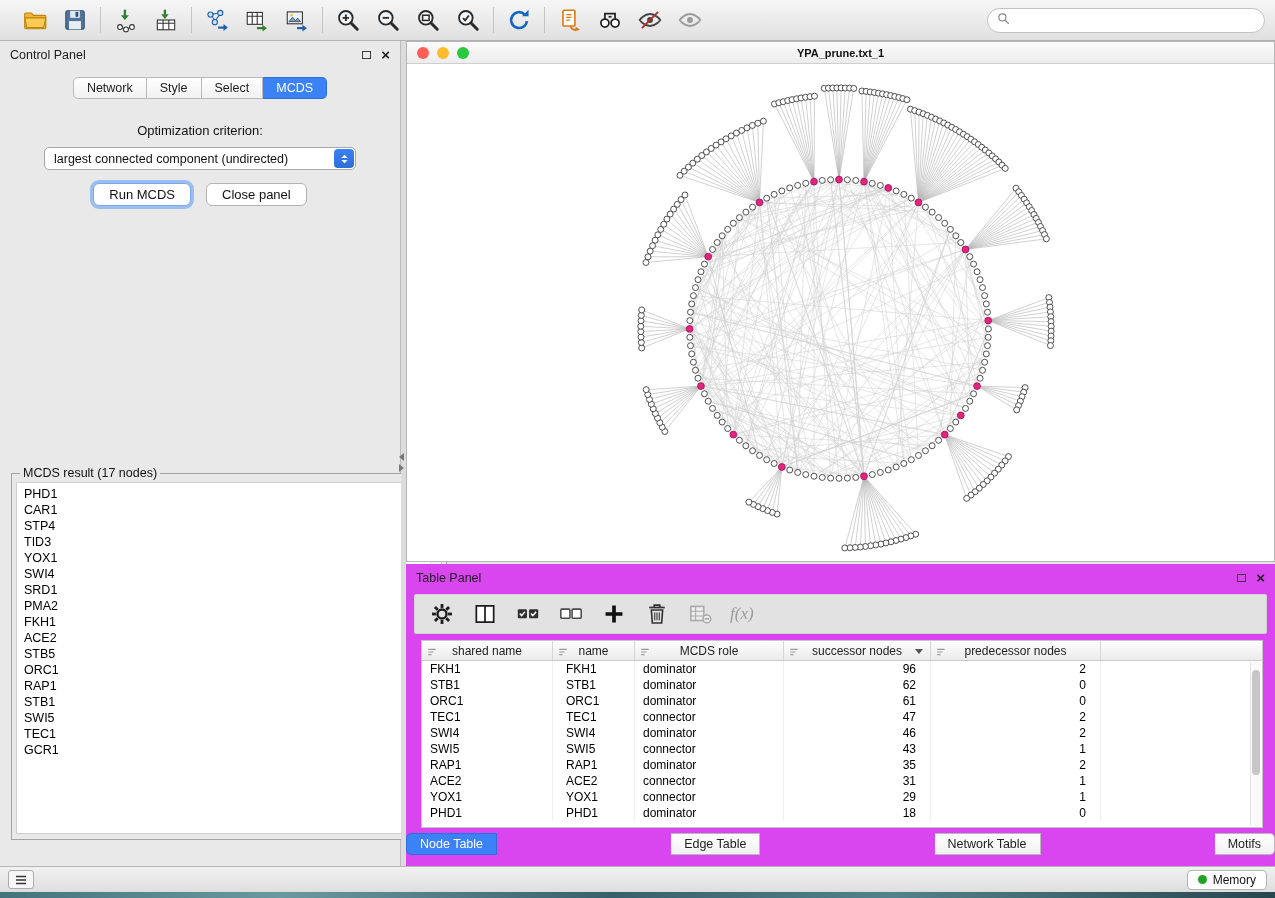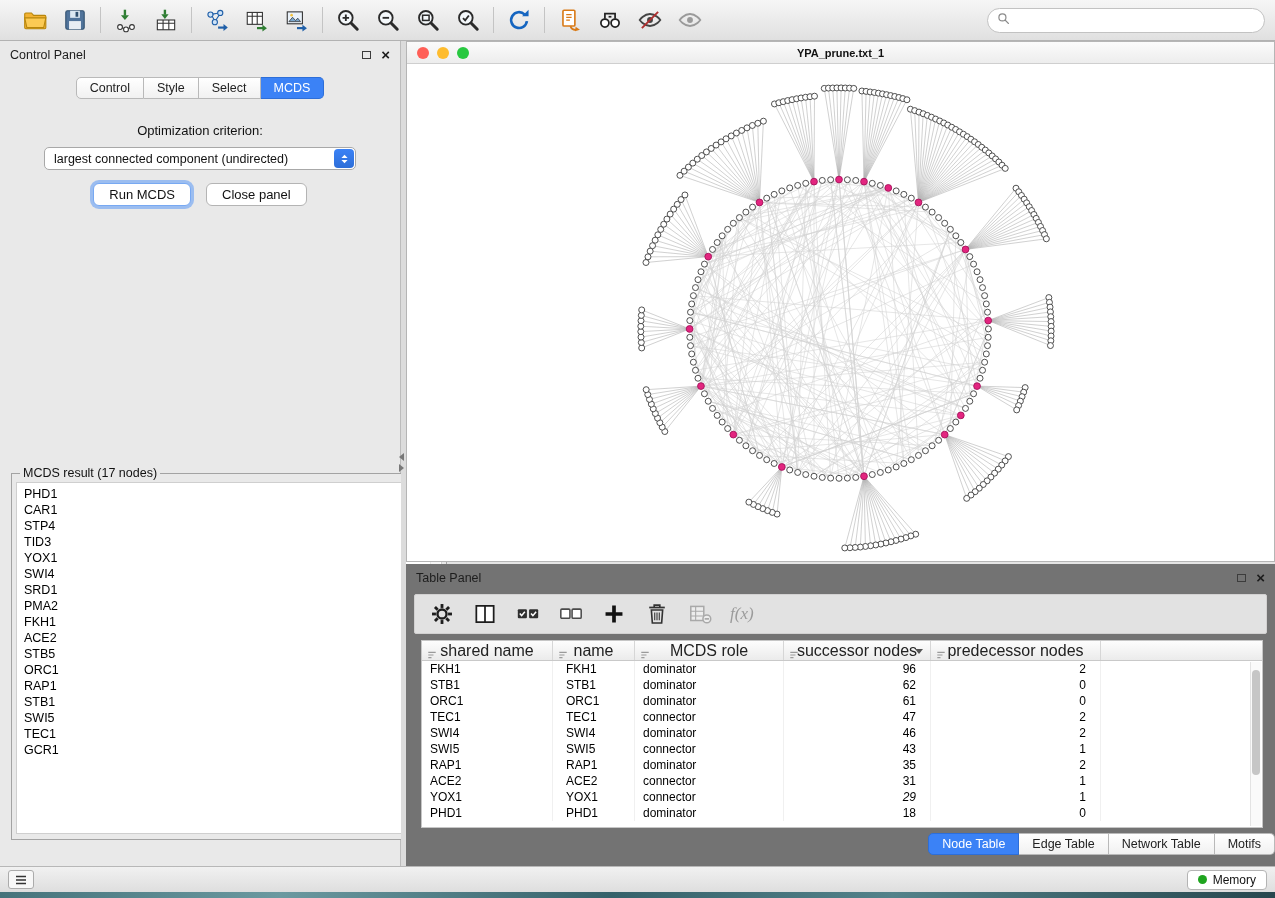--- a/index.html
+++ b/index.html
@@ -69,46 +69,46 @@
     background:linear-gradient(#fbfbfb,#ededed); border-bottom:1px solid #cfcfcf;
     display:flex; align-items:center; justify-content:center; }
   .traffic { position:absolute; left:10px; top:5px; display:flex; gap:8px; }
   .tl { width:12px; height:12px; border-radius:50%; display:inline-block; }
   .tl.red { background:var(--tl-red); } .tl.yellow { background:var(--tl-yellow); } .tl.green { background:var(--tl-green); }
   .net-title { font-size:11px; font-weight:bold; color:#111; }
   .net-canvas { position:absolute; left:0; top:22px; right:0; bottom:0; background:#fff; }
   .net-canvas svg { width:100%; height:100%; display:block; }
 
   
-  .table-panel { position:absolute; left:406px; top:564px; width:869px; height:302px; background:#737373; }
+  .table-panel { position:absolute; left:406px; top:564px; width:869px; height:302px; background:#d946ef; }
   .tp-toolbar { position:absolute; left:8px; right:8px; top:30px; height:40px;
     background:#e2e2e2; border:1px solid #d2d1d1; border-radius:2px;
     display:flex; align-items:center; gap:17px; padding:0 14px; }
   .tp-icon { width:26px; height:26px; display:flex; align-items:center; justify-content:center; }
   .fx-label { font-family:"Liberation Serif", serif; font-style:italic; font-size:17px; color:#9b9b9b; }
 
   .table-wrap { position:absolute; left:15px; right:12px; top:76px; height:188px;
     background:#fff; border:1px solid #c6c6c6; overflow:hidden; }
   .thead { display:flex; height:20px; border-bottom:1px solid #c9c9c9; }
   .th { position:relative; background:linear-gradient(#fdfdfd,#ebebeb); border-right:1px solid #d6d6d6;
-    font-size:16px; color:#222; display:flex; align-items:center; justify-content:center; gap:4px; }
+    font-size:12px; color:#222; display:flex; align-items:center; justify-content:center; gap:4px; }
   .th .col-glyph { position:absolute; left:5px; top:5px; }
   .th.filler { flex:1; border-right:none; }
   .sort-arrow { position:absolute; right:7px; top:8px; width:0; height:0;
     border-left:4px solid transparent; border-right:4px solid transparent; border-top:5px solid #555; }
   .trow { display:flex; height:16px; font-size:12px; color:#000; }
   .td { overflow:hidden; white-space:nowrap; line-height:16px; border-right:1px solid #f0f0f0; }
   .td.left  { padding-left:8px; }
   .td.left2 { padding-left:13px; }
   .td.num   { text-align:right; padding-right:14px; }
   .tv-scroll { position:absolute; right:1px; top:21px; bottom:1px; width:11px;
     background:#fafafa; border-left:1px solid #e3e3e3; }
   .tv-thumb { position:absolute; left:1px; right:1px; top:8px; height:105px; background:#c6c6c6; border-radius:5px; }
 
-  .tp-tabs { position:absolute; left:0; right:0; top:269px; display:flex; justify-content:flex-end; }
+  .tp-tabs { position:absolute; left:0; right:0; top:269px; display:flex; justify-content:space-between; }
 
   
   .statusbar { position:absolute; left:0; top:866px; width:1275px; height:26px;
     background:linear-gradient(#f1f1f1,#dedede); border-top:1px solid #b7b7b7;
     display:flex; align-items:center; padding:0 8px; }
   .menu-btn { width:26px; height:19px; background:#f7f7f7; border:1px solid #ababab;
     border-radius:3px; display:flex; align-items:center; justify-content:center; }
   .memory-btn { margin-left:auto; height:20px; background:#fff; border:1px solid #b4b4b4;
     border-radius:4px; display:flex; align-items:center; gap:6px; padding:0 10px; font-size:12px; color:#111; }
   .mem-dot { width:9px; height:9px; border-radius:50%; background:var(--mem-green); }
@@ -278,21 +278,21 @@
 
   <div class="control-panel">
     <div class="panel-header">
       <span>Control Panel</span>
       <span class="ph-icons">
         <span class="float-icon"></span>
         <span class="close-icon">×</span>
       </span>
     </div>
     <div class="cp-tabs" id="cp-tabs">
-        <div class="cp-tab">Control</div>
+        <div class="cp-tab">Network</div>
         <div class="cp-tab">Style</div>
         <div class="cp-tab">Select</div>
         <div class="cp-tab active">MCDS</div>
       </div>
     <div class="opt-label">Optimization criterion:</div>
     <div class="dropdown">
       <span>largest connected component (undirected)</span>
       <span class="combo-btn">
         <svg width="9" height="12" viewBox="0 0 10 12">
             <path d="M5 1.2L8.4 5H1.6z" fill="#fff"></path>
@@ -1195,21 +1195,21 @@
             <div class="td left" style="width: 131px;">ACE2</div>
             <div class="td left2" style="width: 82px;">ACE2</div>
             <div class="td left" style="width: 149px;">connector</div>
             <div class="td num" style="width: 147px;">31</div>
             <div class="td num" style="width: 170px;">1</div>
           </div>
           <div class="trow">
             <div class="td left" style="width: 131px;">YOX1</div>
             <div class="td left2" style="width: 82px;">YOX1</div>
             <div class="td left" style="width: 149px;">connector</div>
-            <div class="td num" style="width: 147px; font-style: italic;">29</div>
+            <div class="td num" style="width: 147px;">29</div>
             <div class="td num" style="width: 170px;">1</div>
           </div>
           <div class="trow">
             <div class="td left" style="width: 131px;">PHD1</div>
             <div class="td left2" style="width: 82px;">PHD1</div>
             <div class="td left" style="width: 149px;">dominator</div>
             <div class="td num" style="width: 147px;">18</div>
             <div class="td num" style="width: 170px;">0</div>
           </div>
         </div>

